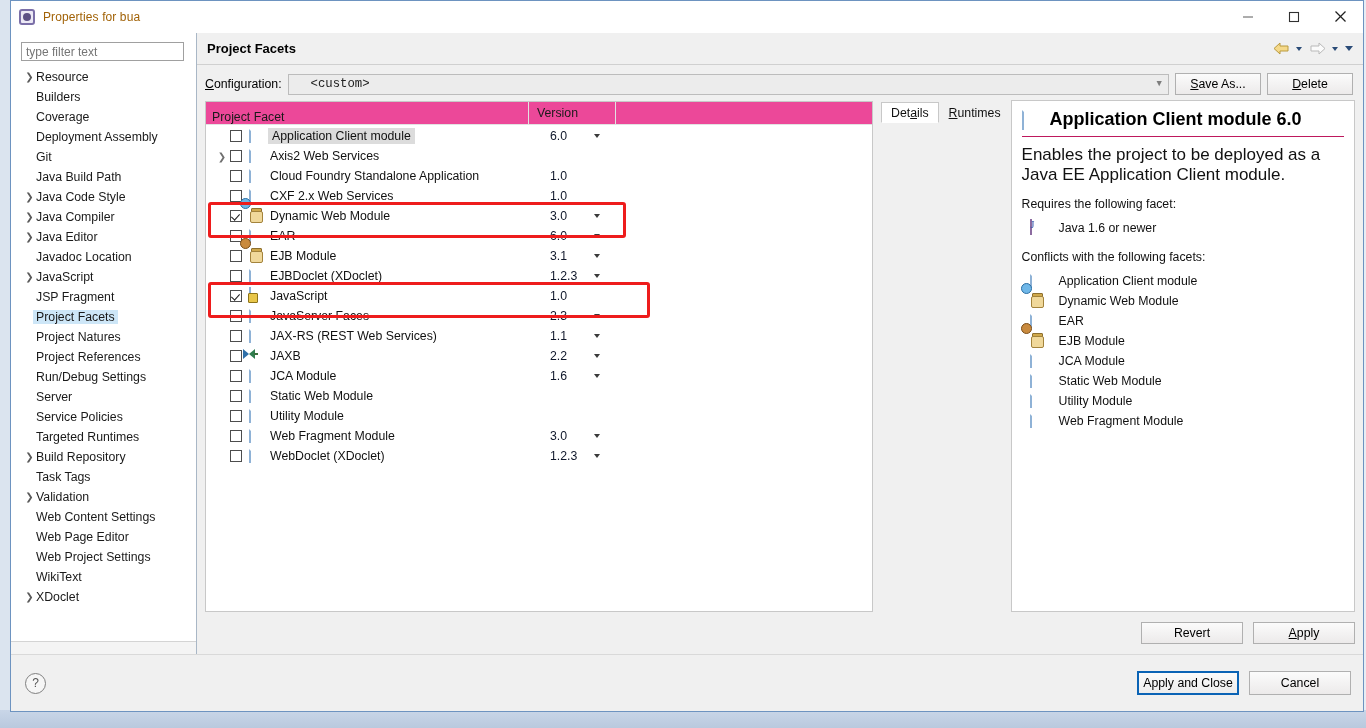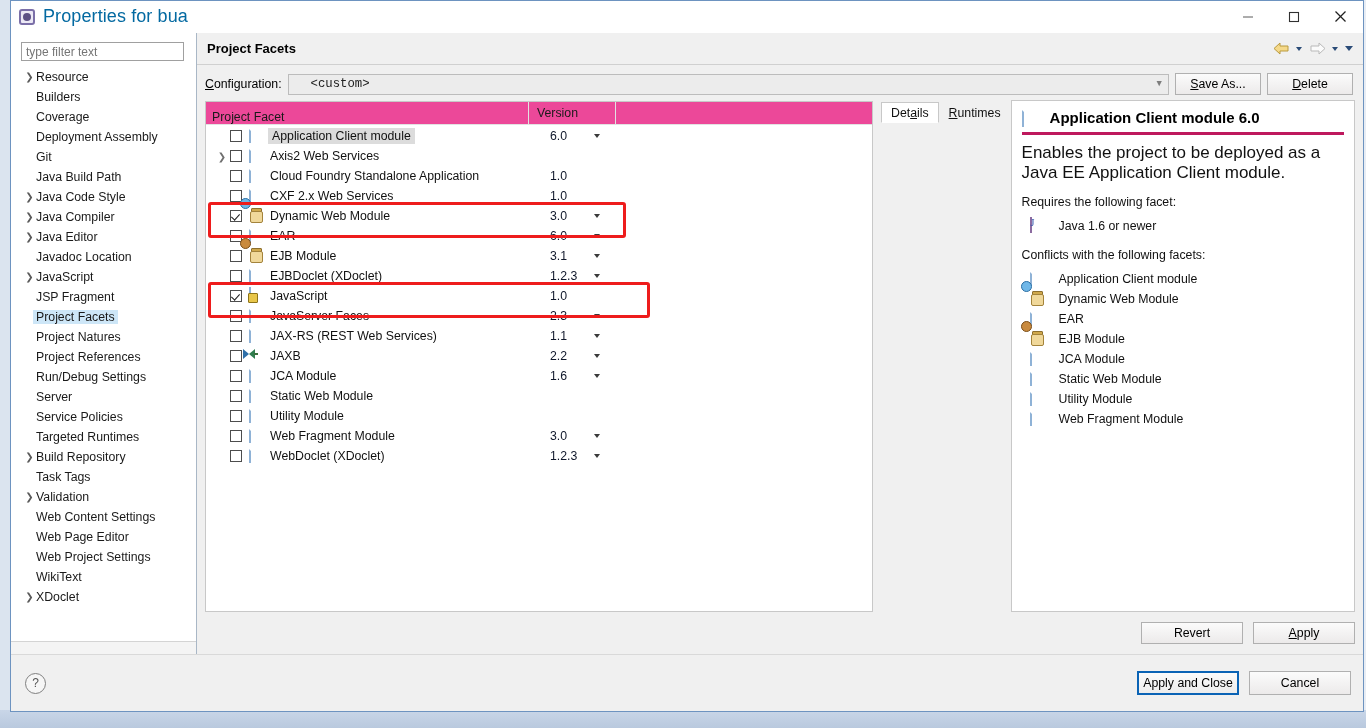--- a/index.html
+++ b/index.html
@@ -50,21 +50,21 @@
     position: absolute; inset: 0;
     border: 2px solid #7b6fa8;
     border-radius: 3px;
     background: #ece9f5;
   }
   .titlebar .app-icon .dot {
     position: absolute; left: 4px; top: 4px; width: 8px; height: 8px;
     border-radius: 50%; background: #5d5184;
   }
   .titlebar .title-text {
-    font-size: 18px; color: #0369a1; letter-spacing: .1px;
+    font-size: 12px; color: #a16207; letter-spacing: .1px;
   }
   .win-buttons {
     position: absolute; right: 0; top: 0; height: 31px;
     display: flex; align-items: stretch;
   }
   .win-btn {
     width: 46px; display: flex; align-items: center; justify-content: center;
     cursor: default;
   }
   .win-btn svg { display:block; }
@@ -247,22 +247,22 @@
   }
   .tab u { text-decoration: underline; }
   .details-body {
     flex: 1; min-height: 0; background: #fff;
     border: 1px solid #c8c8c8; border-top: 1px solid #c8c8c8;
     margin-top: -1px; padding: 8px 10px; box-sizing: border-box;
     overflow: hidden;
   }
   .d-title {
     display: flex; gap: 7px;
-    font-size: 15px; font-weight: bold; color: #000;
-    padding-bottom: 6px; border-bottom: 3px solid #be185d; margin-bottom: 8px;
+    font-size: 18px; font-weight: bold; color: #000;
+    padding-bottom: 6px; border-bottom: 1px solid #be185d; margin-bottom: 8px;
   }
   .d-para { font-size: 17px; color: #111; margin: 0 0 12px 0; }
   .d-sub { font-size: 12.3px; color: #111; margin: 0 0 7px 0; }
   .d-item {
     display: flex; align-items: center; gap: 8px;
     font-size: 12.3px; color: #111; height: 20px; padding-left: 8px;
   }
 
   
   .content-buttons {

